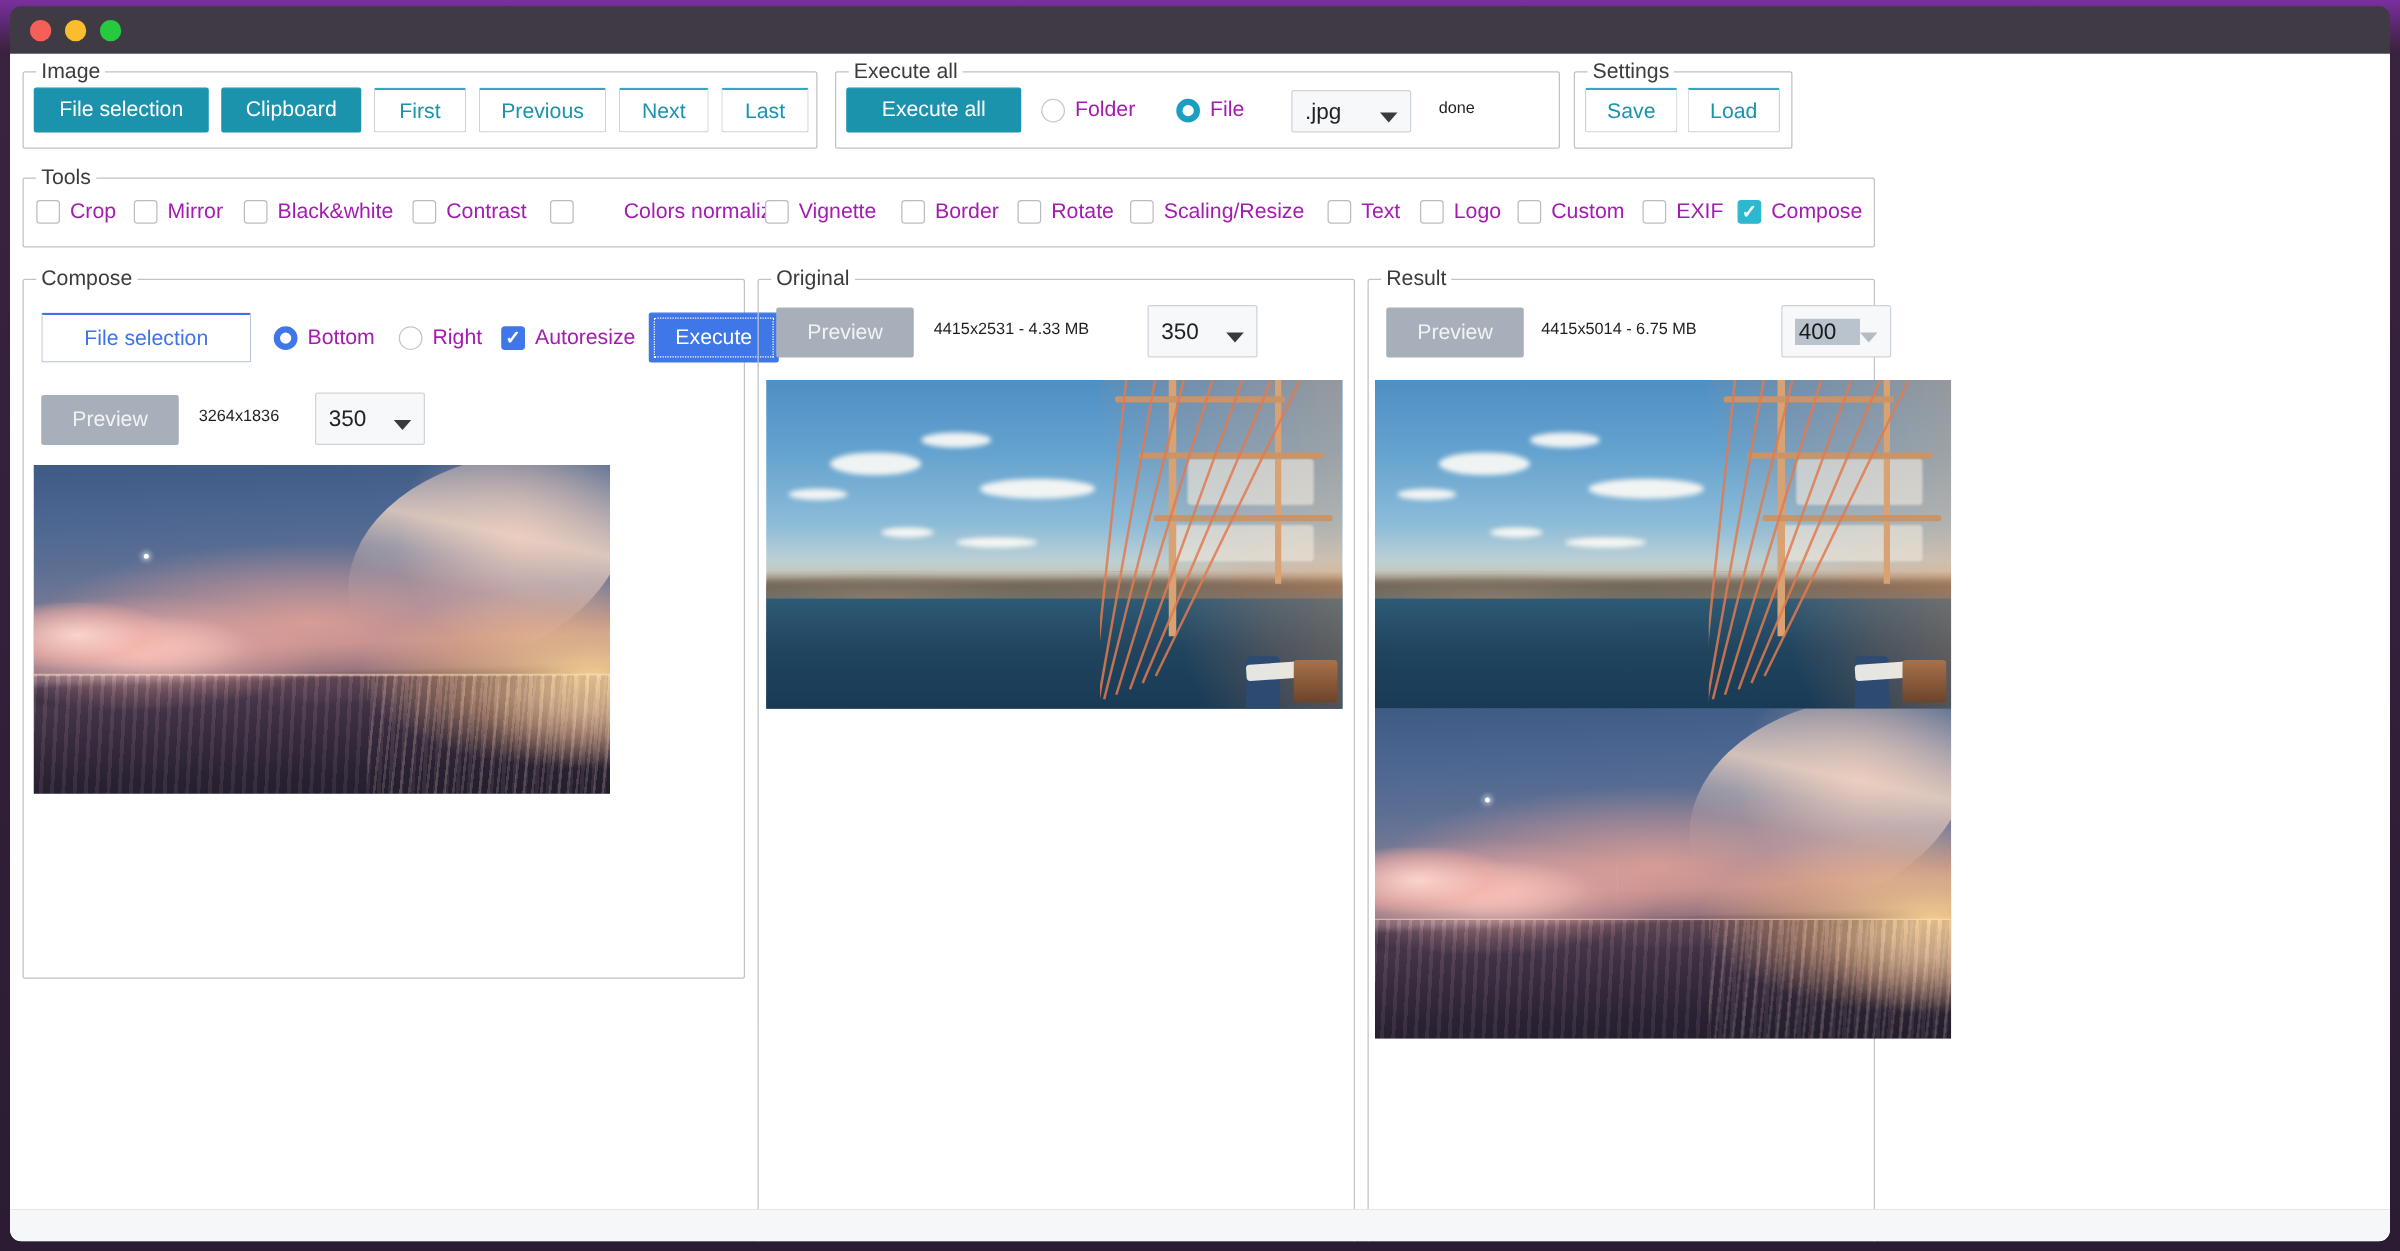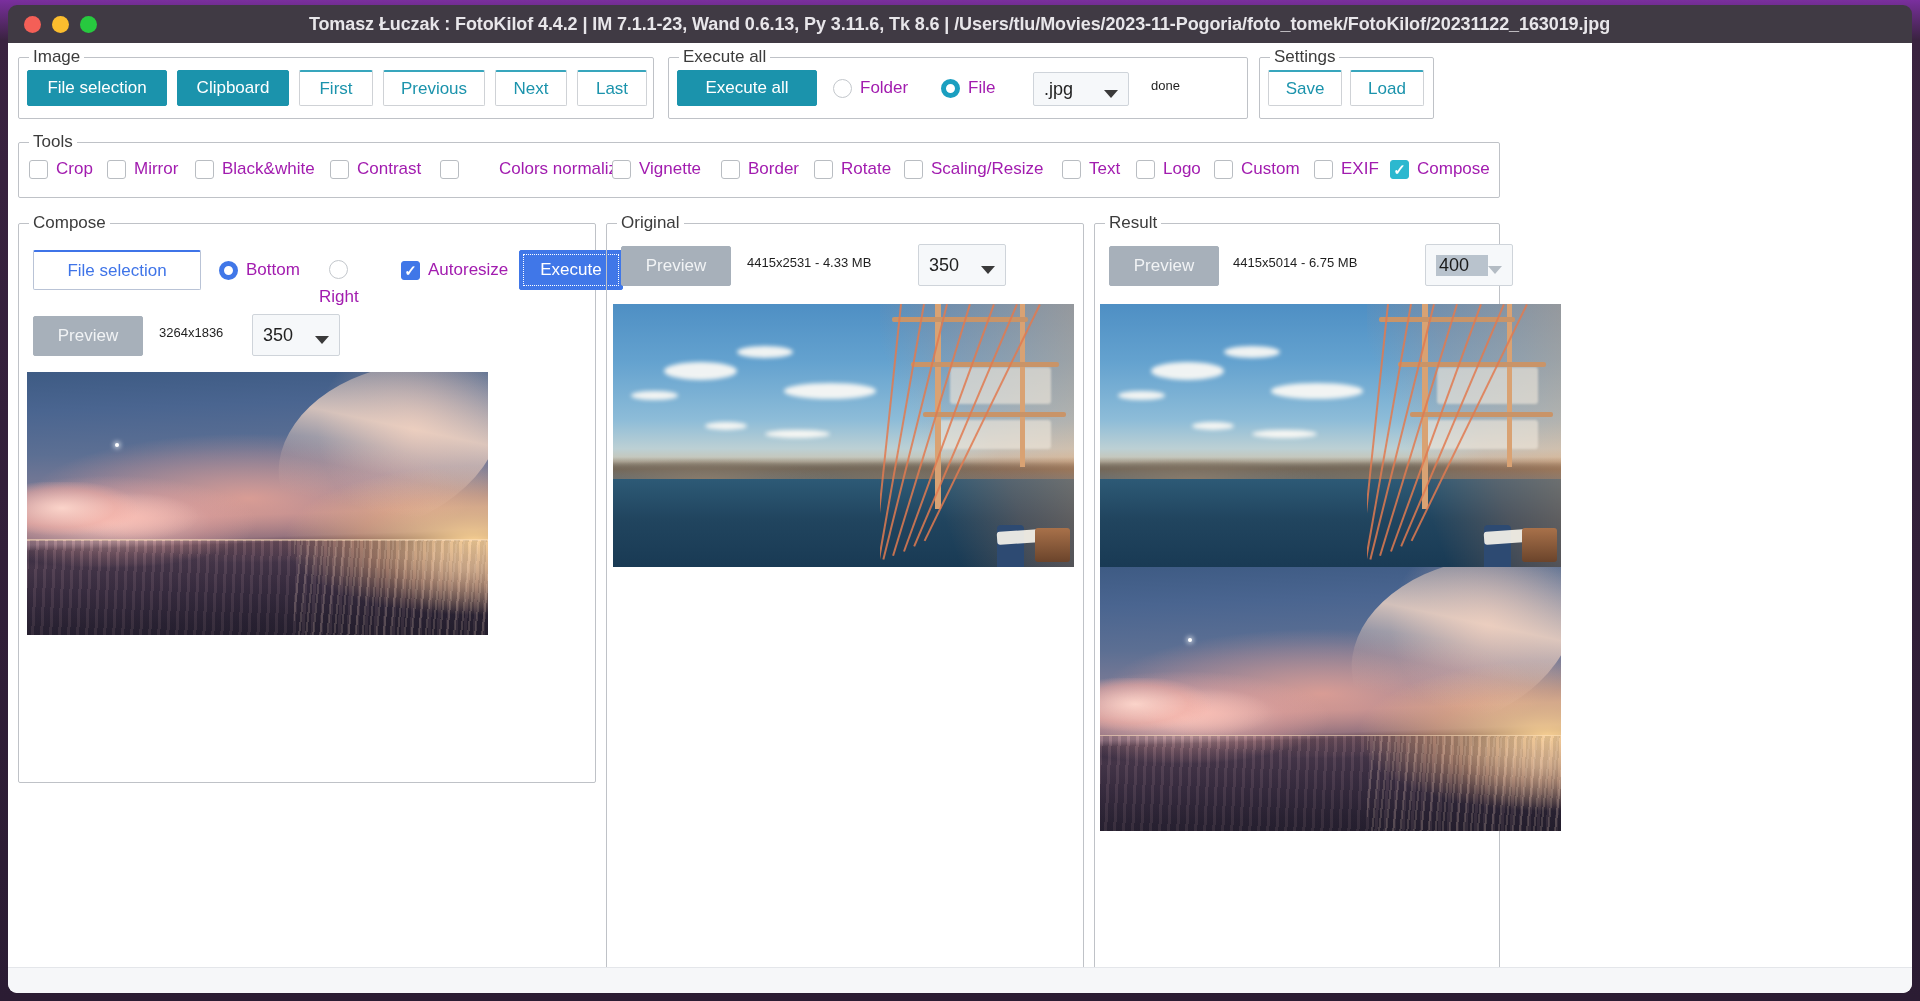--- a/index.html
+++ b/index.html
@@ -279,21 +279,20 @@
 <body>
 
 <div id="app">
 
   <div class="titlebar">
     <div class="lights">
       <div class="light red"></div>
       <div class="light yellow"></div>
       <div class="light green"></div>
     </div>
-    <div class="title-text">Tomasz Łuczak : FotoKilof 4.4.2 | IM 7.1.1-23, Wand 0.6.13, Py 3.11.6, Tk 8.6 | /Users/tlu/Movies/2023-11-Pogoria/foto_tomek/FotoKilof/20231122_163019.jpg</div>
   </div>
 
   <div class="window">
     <div class="content">
 
       <div class="lf" style="left:10px; top:14px; width:636px; height:62px;">
         <span class="lf-title">Image</span>
         <div class="btn btn-solid" style="position:absolute;left:8px;top:12px;width:140px;height:36px;">File selection</div>
         <div class="btn btn-solid" style="position:absolute;left:158px;top:12px;width:112px;height:36px;">Clipboard</div>
         <div class="btn btn-outline" style="position:absolute;left:280px;top:12px;width:74px;height:36px;">First</div>
@@ -391,21 +390,21 @@
 
       <div class="lf" style="left:10px; top:180px; width:578px; height:560px;">
         <span class="lf-title">Compose</span>
 
         <div class="btn btn-blue-outline" style="position:absolute;left:14px;top:26px;width:168px;height:40px;">File selection</div>
 
         <div class="cb-wrap" style="position:absolute;left:200px;top:36px;">
           <span class="radio sel-blue"></span>
           <span class="cb-label">Bottom</span>
         </div>
-        <div class="cb-wrap" style="position:absolute;left:300px;top:36px;flex-direction:column;">
+        <div class="cb-wrap" style="position:absolute;left:300px;top:36px;">
           <span class="radio"></span>
           <span class="cb-label">Right</span>
         </div>
         <div class="cb-wrap" style="position:absolute;left:382px;top:36px;">
           <span class="cb checked-blue">
               <span class="tick">✓</span>
             </span>
           <span class="cb-label">Autoresize</span>
         </div>
 

